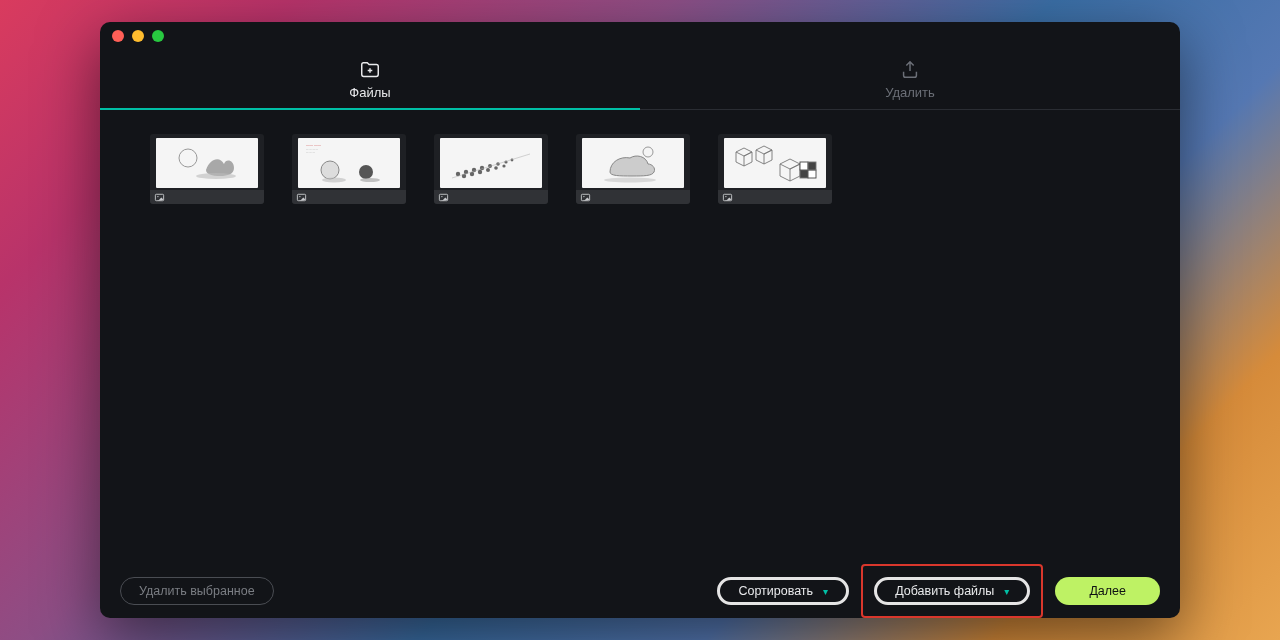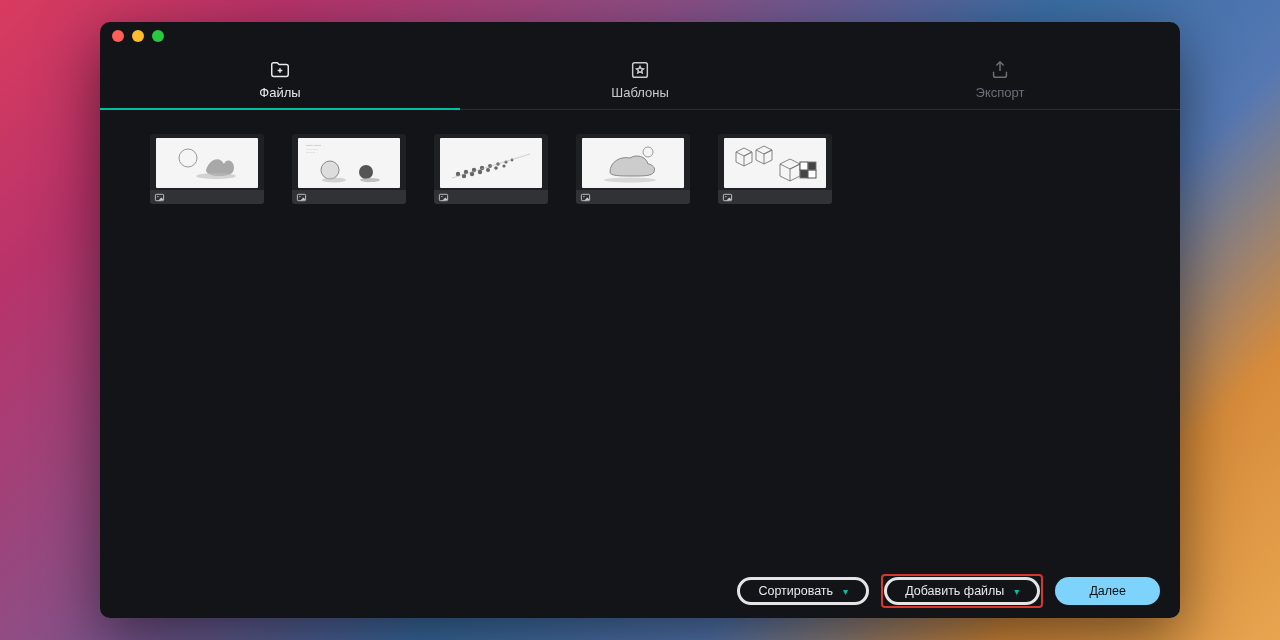--- a/index.html
+++ b/index.html
@@ -122,30 +122,30 @@
       border: 1px solid #4a4d53;
       color: #7a7d83;
       background: transparent;
     }
     .btn-outline {
       border: 3px solid #e5e5e5;
       color: #e8e9eb;
       background: transparent;
     }
     .btn-primary {
-      background: #7dd3fc;
+      background: #bef264;
       color: #0e1012;
       padding: 0 34px;
       font-weight: 500;
     }
     .chev { font-size: 10px; color: #00bfa5; }
     .highlight-box {
       border: 2px solid #d9372c;
       border-radius: 4px;
-      padding: 1px;
+      padding: 11px;
     }
 
     
     .sk { position: absolute; }
   </style>
 </head>
 <body>
 
 <div class="window">
 
@@ -156,32 +156,25 @@
   </div>
 
   <div class="tabs">
     <div class="tab active">
       <svg viewBox="0 0 24 24" fill="none" stroke="currentColor" stroke-width="1.6">
         <path d="M3 6a2 2 0 0 1 2-2h4l2 2h8a2 2 0 0 1 2 2v9a2 2 0 0 1-2 2H5a2 2 0 0 1-2-2V6z"></path>
         <path d="M12 10v5M9.5 12.5h5"></path>
       </svg>
       <span>Файлы</span>
     </div>
-    <div class="tab light">
-      <svg viewBox="0 0 24 24" fill="none" stroke="currentColor" stroke-width="1.6">
-        <rect x="4" y="4" width="16" height="16" rx="2"></rect>
-        <path d="M12 8l1.2 2.4 2.6.4-1.9 1.8.5 2.6L12 14l-2.4 1.2.5-2.6-1.9-1.8 2.6-.4L12 8z"></path>
-      </svg>
-      <span>Шаблоны</span>
-    </div>
     <div class="tab">
       <svg viewBox="0 0 24 24" fill="none" stroke="currentColor" stroke-width="1.6">
         <path d="M12 3v10M8 7l4-4 4 4M5 14v4a2 2 0 0 0 2 2h10a2 2 0 0 0 2-2v-4"></path>
       </svg>
-      <span>Экспорт</span>
+      <span>Удалить</span>
     </div>
   </div>
 
   <div class="content">
     <div class="thumbs">
 
       <div class="thumb">
         <div class="paper">
           <svg class="sk" style="left:10px;top:6px;width:80px;height:38px" viewBox="0 0 80 38">
             <circle cx="22" cy="14" r="9" fill="none" stroke="#999" stroke-width="1"></circle>
@@ -287,20 +280,23 @@
               <circle cx="8.5" cy="10" r="1.5"></circle>
               <path d="M21 17l-5-5-7 7"></path>
             </svg>
         </div>
       </div>
 
     </div>
   </div>
 
   <div class="footer">
+    <div class="btn btn-ghost">
+      <span>Удалить выбранное</span>
+    </div>
     <div class="spacer"></div>
     <div class="btn btn-outline">
       <span>Сортировать</span>
       <span class="chev">▾</span>
     </div>
     <div class="highlight-box">
       <div class="btn btn-outline">
         <span>Добавить файлы</span>
         <span class="chev">▾</span>
       </div>

